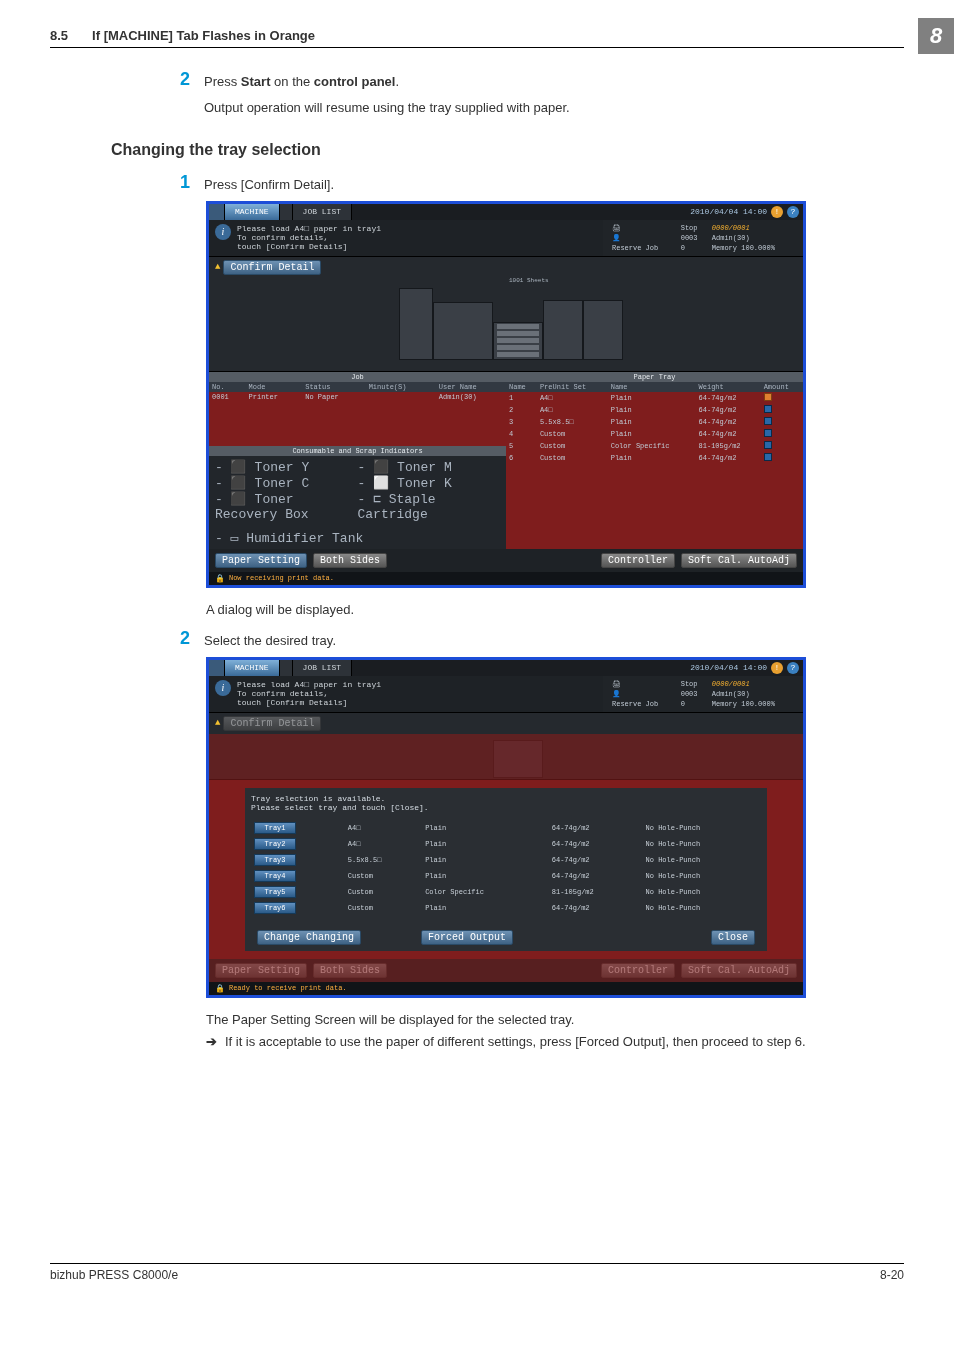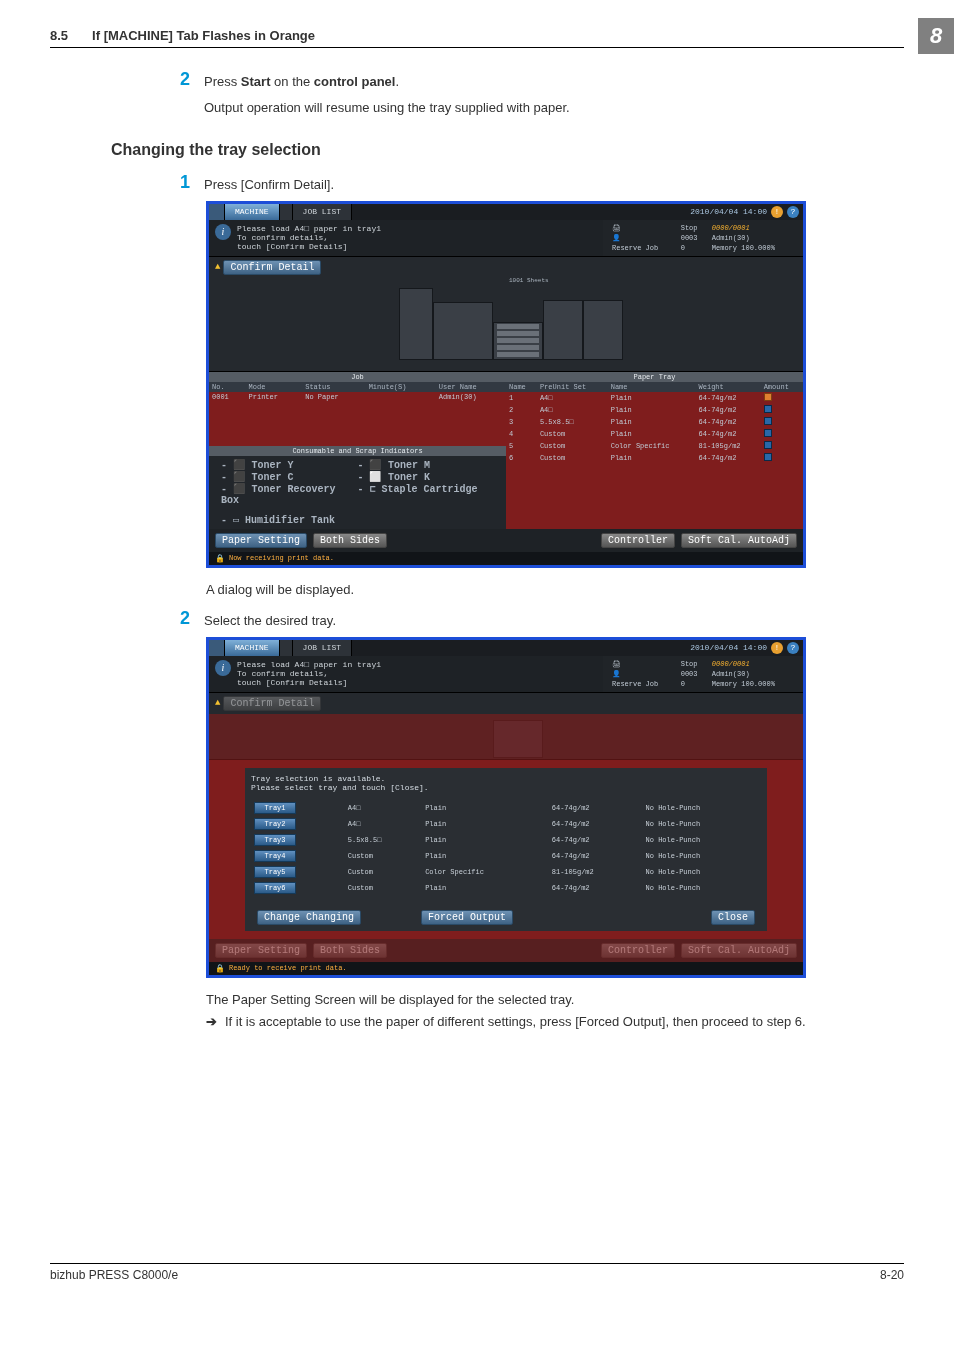--- a/index.html
+++ b/index.html
@@ -103,21 +103,21 @@
   .silh.s4 { left: 334px; top: 22px; width: 40px; height: 60px;}
   .silh.s5 { left: 374px; top: 22px; width: 40px; height: 60px;}
   .p-split { display: flex; }
   .p-col { flex: 1; }
   .sec-label { background: #555c64; color: #e6eaee; text-align: center; padding: 1px; font-size: 7px;}
   .tbl { width: 100%; border-collapse: collapse; font-size: 7px; color: #c0cad4;}
   .tbl th { background: #323942; padding: 1px 3px; text-align: left; font-weight: normal; color:#aab4c0;}
   .tbl td { padding: 1px 3px; }
   .amount-ind { display: inline-block; width: 8px; height: 8px; background: #2868a8; border:1px solid #0a2a48;}
   .amount-ind.orange { background: #e08030; border-color:#804010;}
-  .consumables { background: #22262b; padding: 3px 12px; min-height: 54px; font-size: 10px; color:#aab4c0;font-weight:bold;}
+  .consumables { background: #22262b; padding: 3px 6px; min-height: 54px; font-size: 13px; color:#aab4c0;}
   .cons-row { display: flex; }
   .cons-col { flex: 1; }
   .p-bottom { background: #1e2226; padding: 4px 6px; display: flex; gap: 6px; align-items: center;}
   .p-statusbar { background: #111418; color: #ffb040; padding: 2px 6px; font-size: 7px; display:flex; align-items:center; gap:4px;}
   .lock-ic { color: #f0b040; font-size: 8px;}
   
   .dialog-inner {
     margin: 8px 36px;
     background: #2a2e33;
     padding: 6px;

